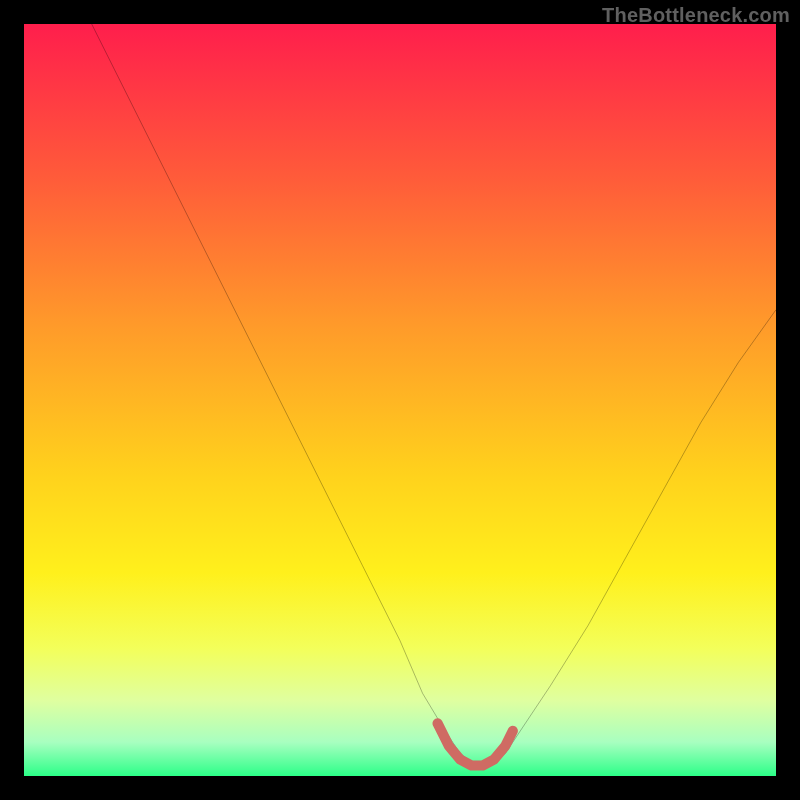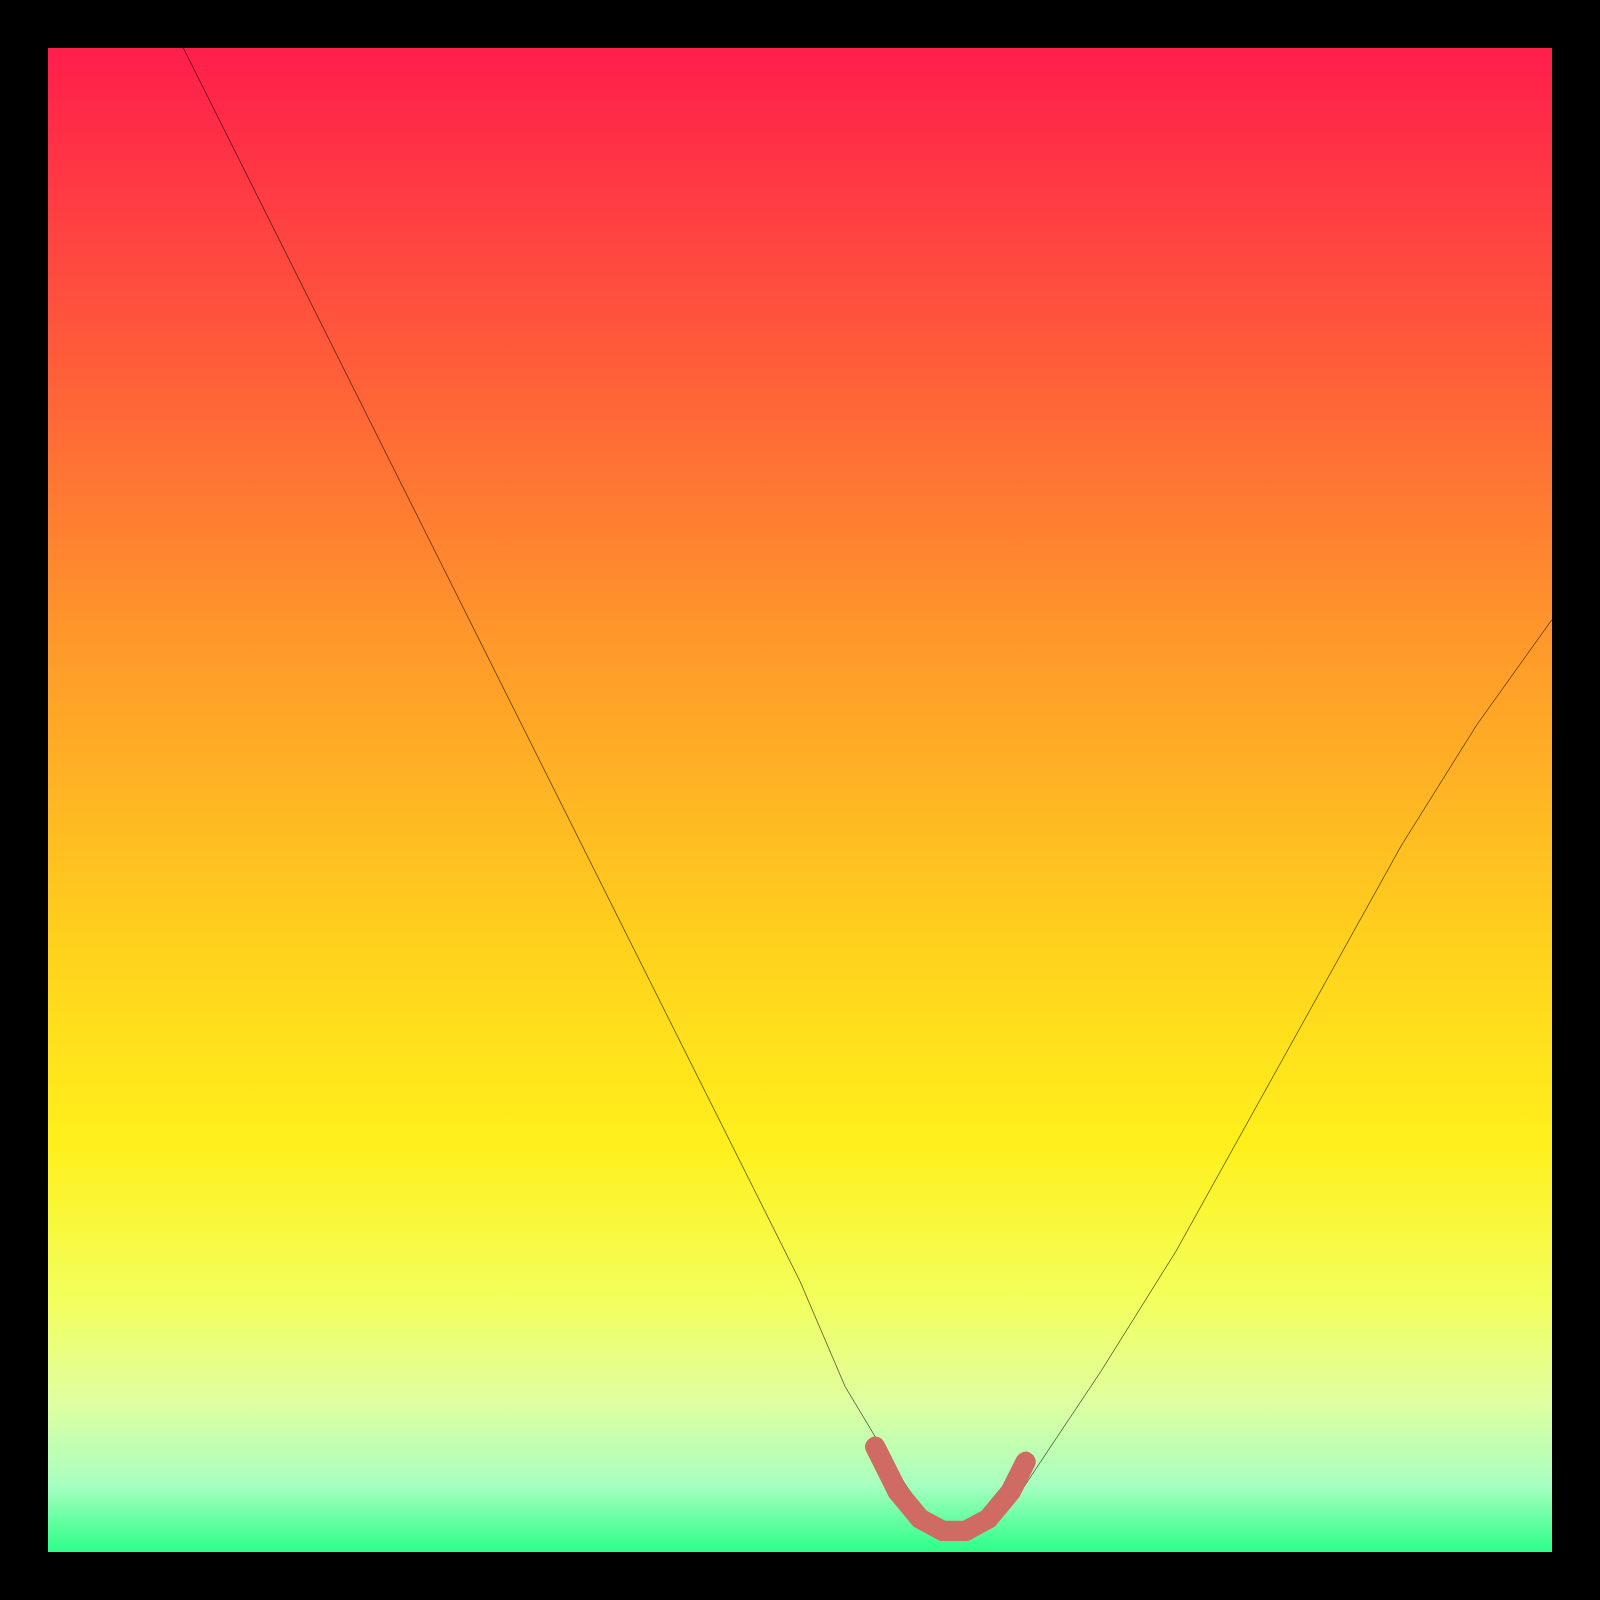--- a/index.html
+++ b/index.html
@@ -56,13 +56,14 @@
         </linearGradient>
     </defs>
 
     <rect x="0" y="0" width="100" height="100" fill="url(#bg-grad)"></rect>
 
     <path id="curve-path" fill="none" stroke="#000000" stroke-width="0.28" vector-effect="non-scaling-stroke" d="M 9 0 L 15 12 L 20 22 L 25 32 L 30 42 L 35 52 L 40 62 L 45 72 L 50 82 L 53 89 L 56 94 L 58 97 L 60 98.5 L 62 98.5 L 64 97 L 66 94 L 70 88 L 75 80 L 80 71 L 85 62 L 90 53 L 95 45 L 100 38"></path>
 
     <path id="highlight-path" fill="none" stroke="#CF6B63" stroke-width="1.35" stroke-linecap="round" stroke-linejoin="round" d="M 55 93 L 56.5 96 L 58 97.8 L 59.5 98.6 L 61 98.6 L 62.5 97.8 L 64 96 L 65 94"></path>
   </svg>
 
+  <div class="watermark">TheBottleneck.com</div>
 </div>
 
 </body></html>

